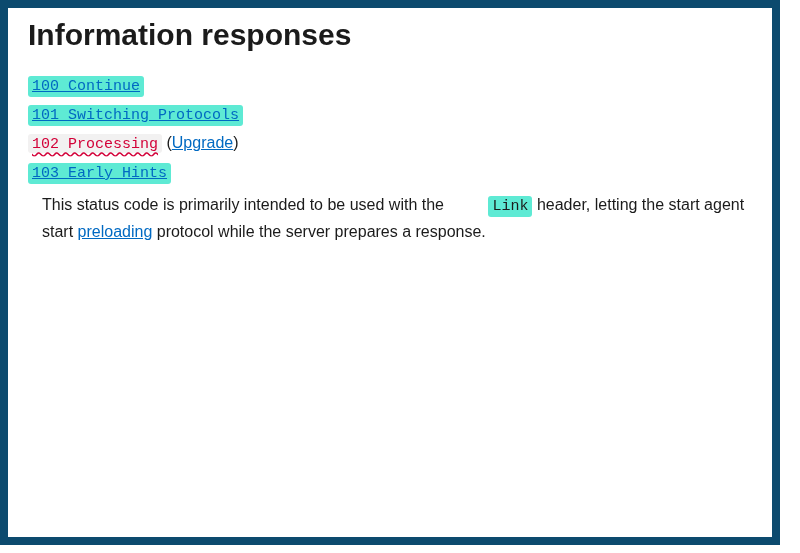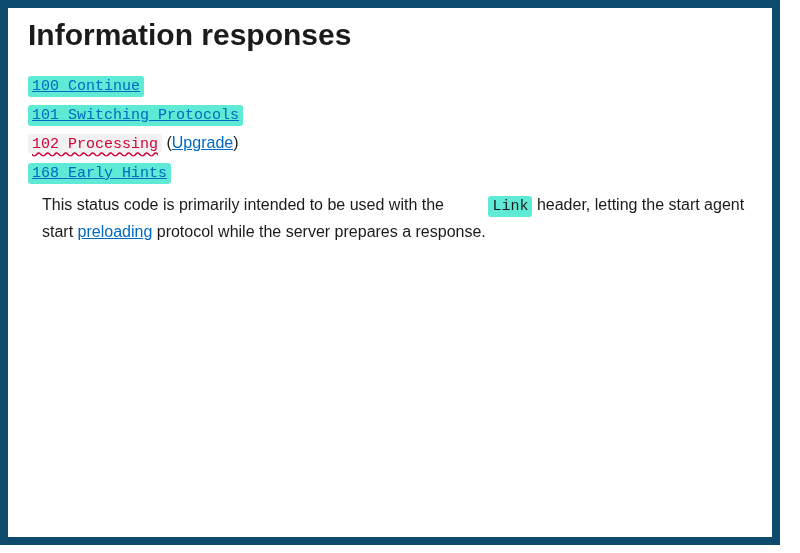--- a/index.html
+++ b/index.html
@@ -77,20 +77,20 @@
     <dt>
       <a href="#" class="code-link">101 Switching Protocols</a>
     </dt>
 
     <dt>
       <span class="code-deprecated">102 Processing</span>
       <span class="paren"> (</span><a href="#">Upgrade</a><span class="paren">)</span>
     </dt>
 
     <dt>
-      <a href="#" class="code-link">168 Early Hints</a>
+      <a href="#" class="code-link">103 Early Hints</a>
     </dt>
     <dd style="margin-bottom:0;">
       <span>This status code is primarily intended to be used with the </span><span class="code-link" style="text-decoration:none;color:#1b1b1b;margin-left:40px;">Link</span><span> header, letting the start agent start </span><a href="#">preloading</a><span> protocol while the server prepares a response.</span>
     </dd>
 
   </dl>
 </div>
 
 </body></html>

